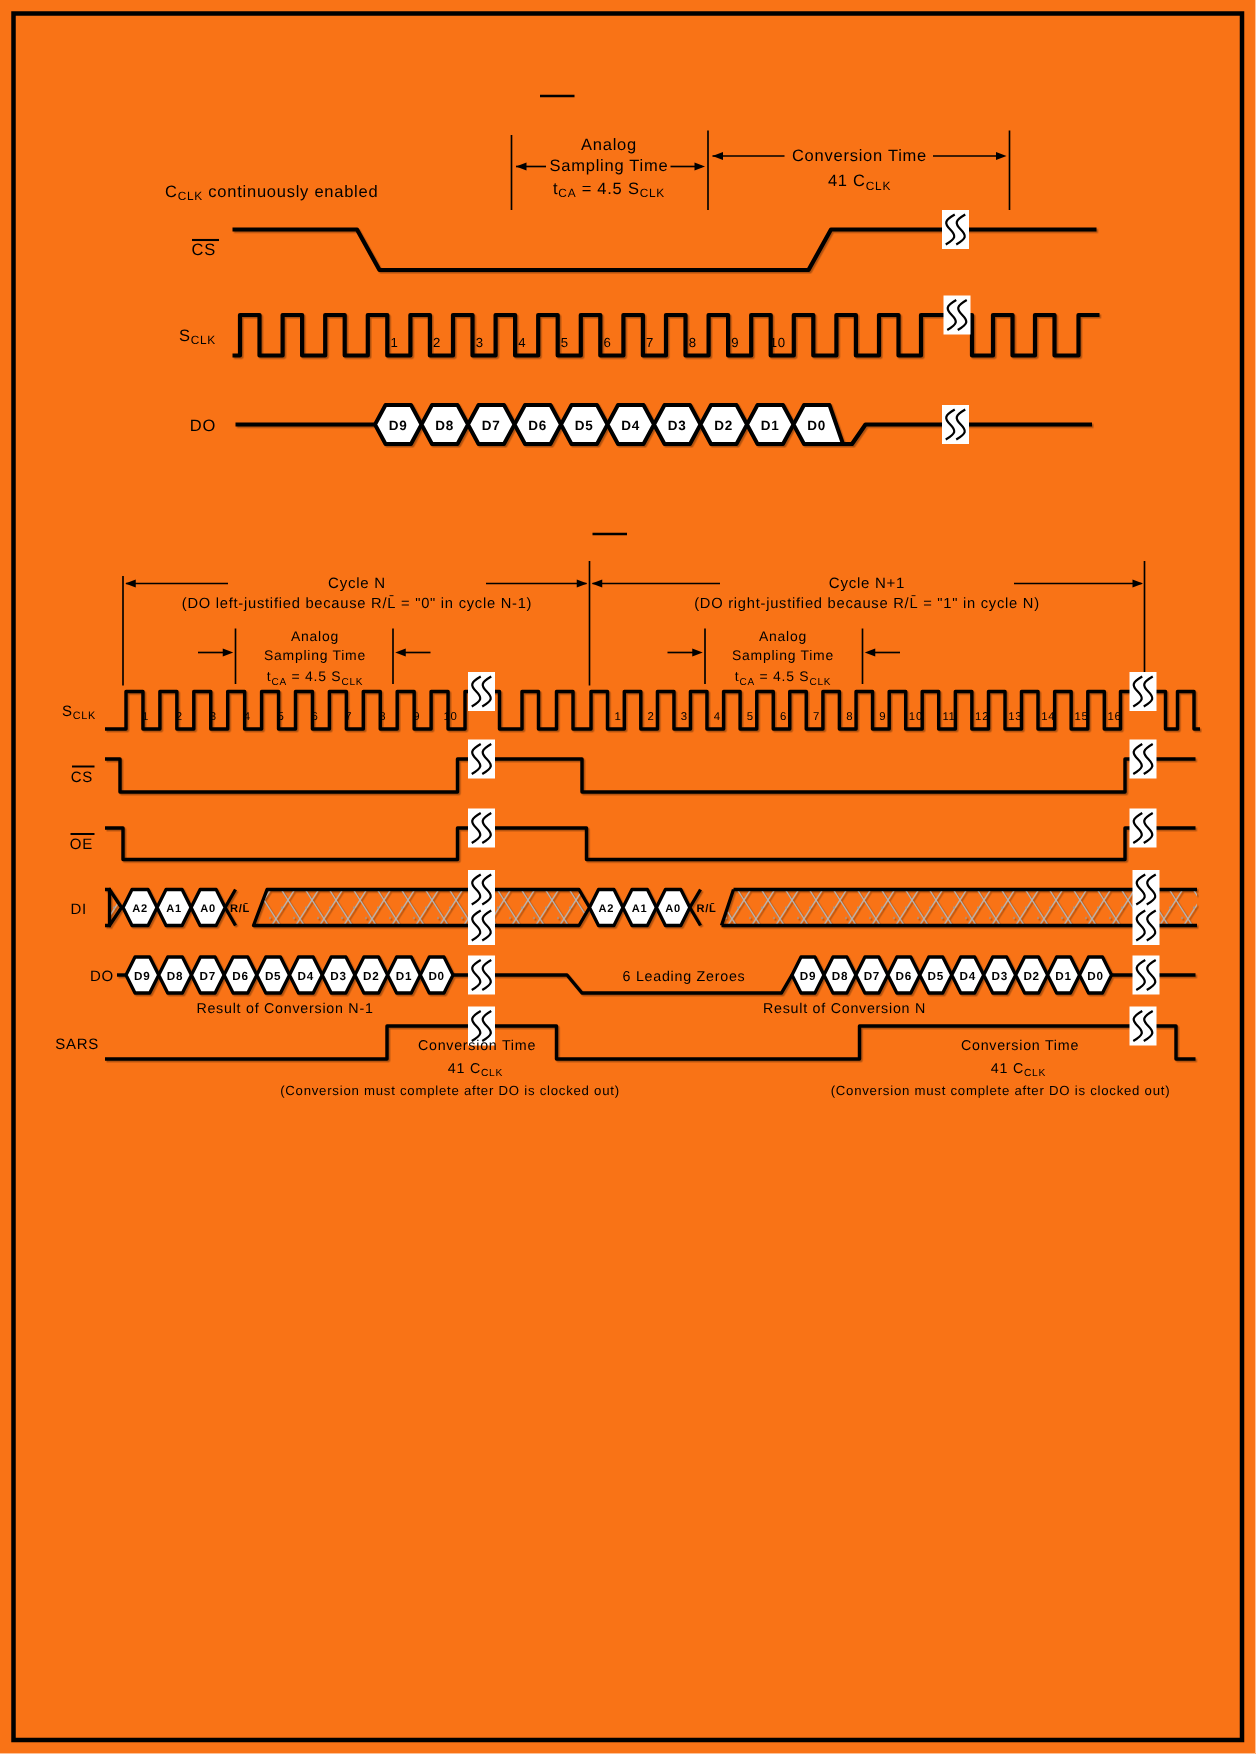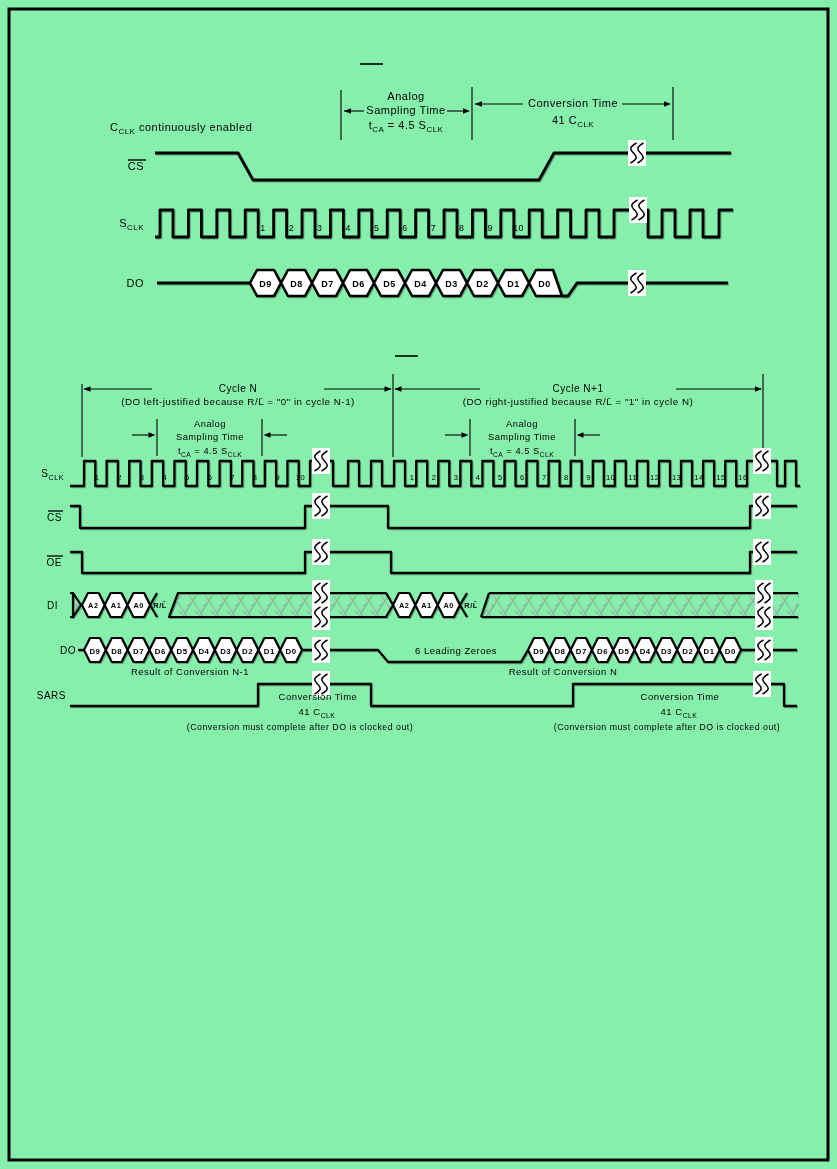--- a/index.html
+++ b/index.html
@@ -1,16 +1,16 @@
 <!DOCTYPE html>
 <html><head>
 <meta charset="utf-8">
 <style>
   html,body{margin:0;padding:0;background:#fff;}
-  .page{position:relative;width:837px;height:1169px;background:#86efac;overflow:hidden;}
+  .page{position:relative;width:837px;height:1169px;background:#f97316;overflow:hidden;}
   svg{display:block;}
   svg text{font-family:"Liberation Sans","DejaVu Sans",sans-serif;fill:#000;letter-spacing:0.5px;}
   .wv{filter:drop-shadow(1.2px 1.8px 0px rgba(0,0,0,0.30));}
 </style>
 </head>
 <body>
 
 <div class="page">
   <svg id="fig" width="837" height="1169" viewBox="0 0 837 1169">
       <defs>

